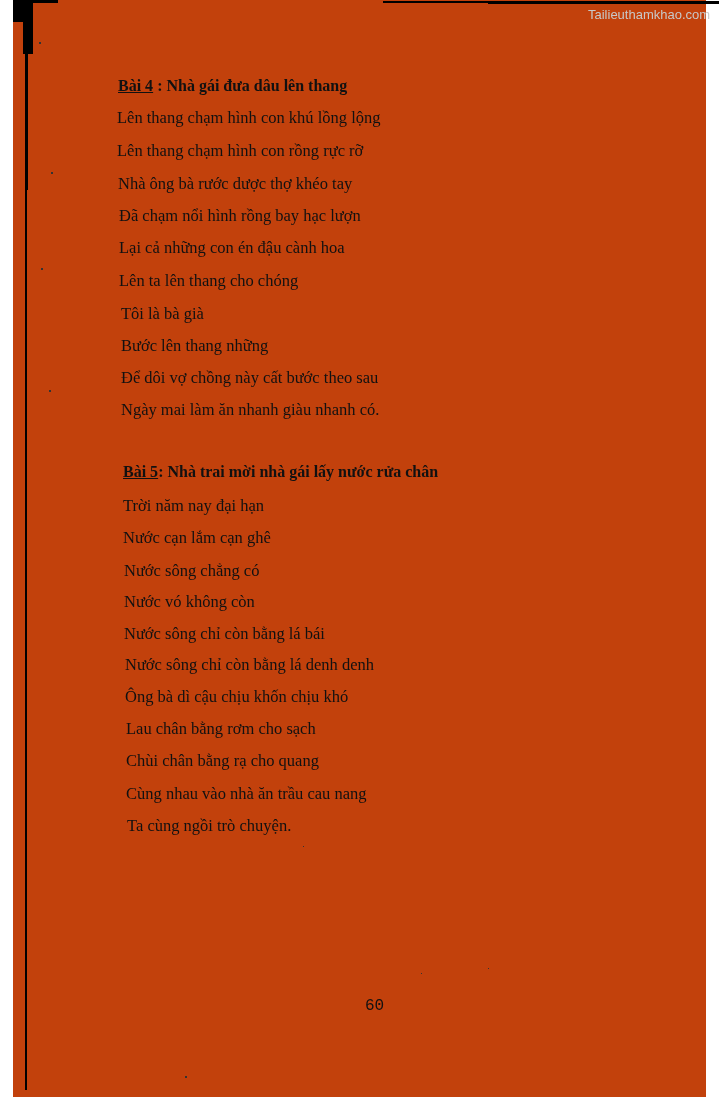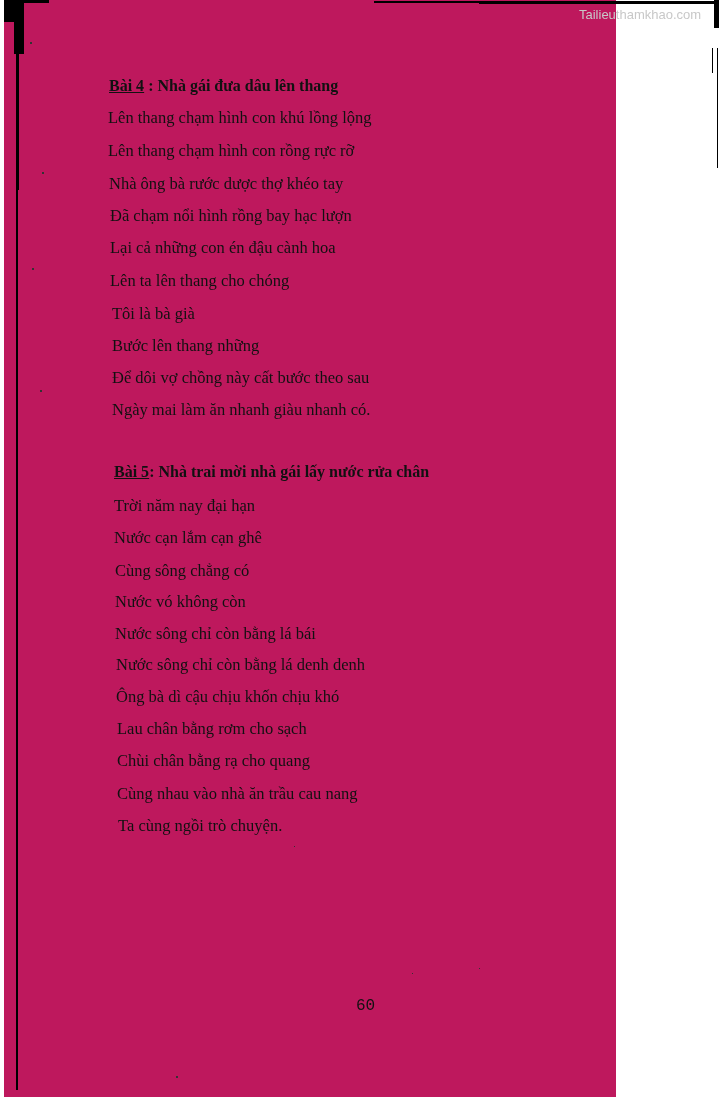--- a/index.html
+++ b/index.html
@@ -10,23 +10,23 @@
     body {
       width: 719px;
       height: 1097px;
       position: relative;
       overflow: hidden;
       font-family: "Liberation Serif", "DejaVu Serif", serif;
       color: #111111;
     }
     .page {
       position: absolute;
-      left: 4px; top: 0;
-      width: 612px; height: 1097px;
-      background: #be185d;
+      left: 13px; top: 0;
+      width: 693px; height: 1097px;
+      background: #c2410c;
     }
     
     .edge-left-blob {
       position: absolute;
       left: 0; top: 0;
       width: 20px; height: 22px;
       background: #000;
     }
     .edge-left-blob2 {
       position: absolute;
@@ -171,21 +171,21 @@
   <div class="line" style="left:108px; top:336px;">Bước lên thang những</div>
   <div class="line" style="left:108px; top:368px;">Để dôi vợ chồng này cất bước theo sau</div>
   <div class="line" style="left:108px; top:400px;">Ngày mai làm ăn nhanh giàu nhanh có.</div>
 
   <div class="heading" style="left:110px; top:463px;">
     <span class="num">Bài 5</span><span style="white-space:pre;">: </span><span>Nhà trai mời nhà gái lấy nước rửa chân</span>
   </div>
 
   <div class="line" style="left:110px; top:496px;">Trời năm nay đại hạn</div>
   <div class="line" style="left:110px; top:528px;">Nước cạn lắm cạn ghê</div>
-  <div class="line" style="left:111px; top:561px;">Cùng sông chẳng có</div>
+  <div class="line" style="left:111px; top:561px;">Nước sông chẳng có</div>
   <div class="line" style="left:111px; top:592px;">Nước vó không còn</div>
   <div class="line" style="left:111px; top:624px;">Nước sông chỉ còn bằng lá bái</div>
   <div class="line" style="left:112px; top:655px;">Nước sông chỉ còn bằng lá denh denh</div>
   <div class="line" style="left:112px; top:687px;">Ông bà dì cậu chịu khốn chịu khó</div>
   <div class="line" style="left:113px; top:719px;text-align:right;">Lau chân bằng rơm cho sạch</div>
   <div class="line" style="left:113px; top:751px;">Chùi chân bằng rạ cho quang</div>
   <div class="line" style="left:113px; top:784px;">Cùng nhau vào nhà ăn trầu cau nang</div>
   <div class="line" style="left:114px; top:816px;">Ta cùng ngồi trò chuyện.</div>
 
   <div class="page-number">60</div>

